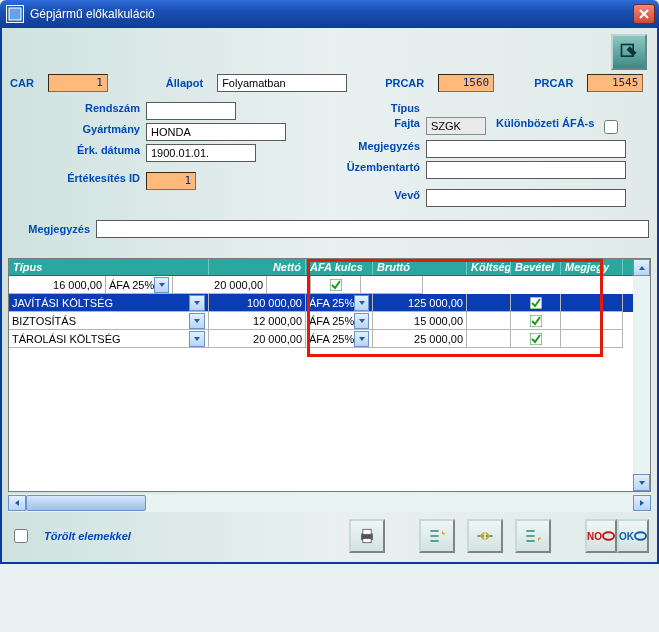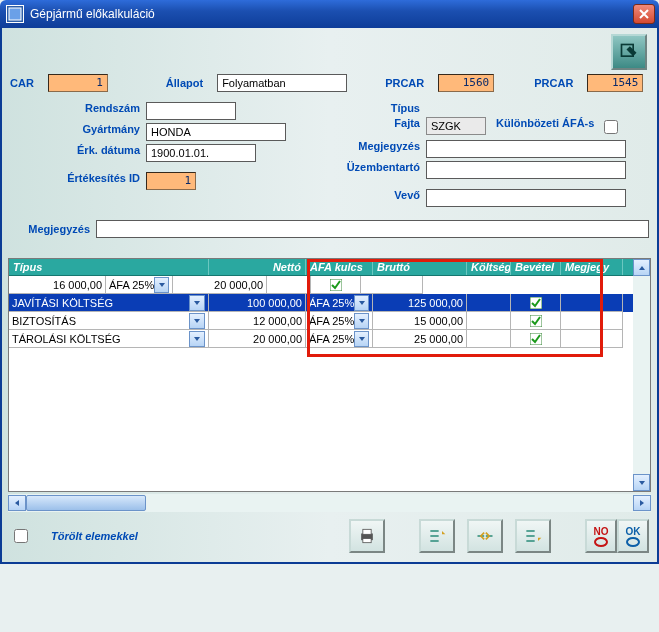--- a/index.html
+++ b/index.html
@@ -87,33 +87,33 @@
   .td.center{justify-content:center;}
   .c0{width:200px;} .c1{width:97px;text-align:right;} .c2{width:67px;} .c3{width:94px;} .c4{width:44px;text-align:center;} .c5{width:50px;} .c6{width:62px;}
   .red-rect{position:absolute;left:298px;top:0;width:296px;height:98px;border:3px solid #e11b0a;pointer-events:none;}
 
   .hscroll{height:18px;margin:2px 6px 4px 6px;display:flex;align-items:center;background:#e9f3f2;}
   .hscroll .sbtn{width:18px;height:16px;background:linear-gradient(to bottom,#e4f0ff,#b7d4f5);border:1px solid #6b93c9;display:flex;align-items:center;justify-content:center;cursor:pointer;}
   .hscroll .track{flex:1;height:16px;background:#e9f3f2;position:relative;}
   .hscroll .thumb{position:absolute;left:0;top:0;width:120px;height:16px;background:linear-gradient(to bottom,#d7e8fb,#9cc0ea);border:1px solid #6b93c9;border-radius:2px;}
 
   .footer{display:flex;align-items:center;height:40px;padding:0 8px;gap:12px;}
-  .footer .chk-wrap{display:flex;align-items:center;gap:20px;color:#004ab5;font-style:italic;font-weight:bold;}
+  .footer .chk-wrap{display:flex;align-items:center;gap:13px;color:#004ab5;font-style:italic;font-weight:bold;}
   .footer .spacer{flex:1;}
   .foot-btn{
     width:36px;height:34px;border:2px outset #c8dad7;
     background:linear-gradient(to bottom,#f0f6f5,#d2e3e1);
     display:flex;align-items:center;justify-content:center;cursor:pointer;
   }
   .foot-btn svg{width:20px;height:20px;}
   .no-ok{display:flex;gap:0;}
   .no-btn,.ok-btn{
     width:32px;height:34px;border:2px outset #c8dad7;
     background:linear-gradient(to bottom,#f0f6f5,#d2e3e1);
-    display:flex;flex-direction:column;align-items:center;justify-content:center;cursor:pointer;
+    display:flex;flex-direction:row;align-items:center;justify-content:center;cursor:pointer;
     font-weight:bold;font-size:10px;
   }
   .no-btn{color:#c51414;}
   .ok-btn{color:#0b5fa8;}
   .vscroll{position:absolute;right:0;top:0;width:17px;height:100%;background:#e9f3f2;display:flex;flex-direction:column;}
   .vscroll .sbtn{height:17px;background:linear-gradient(to bottom,#e4f0ff,#b7d4f5);border:1px solid #6b93c9;display:flex;align-items:center;justify-content:center;cursor:pointer;}
   .vscroll .track{flex:1;}
 </style>
 </head>
 <body>

